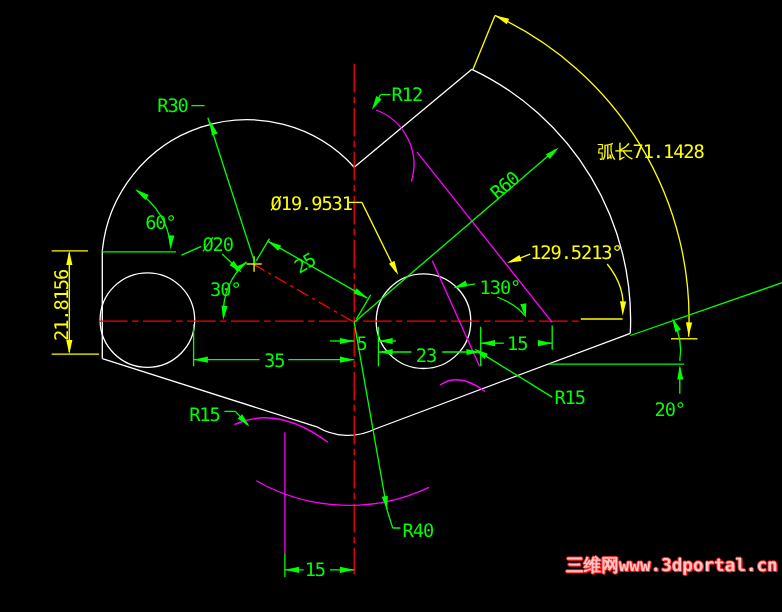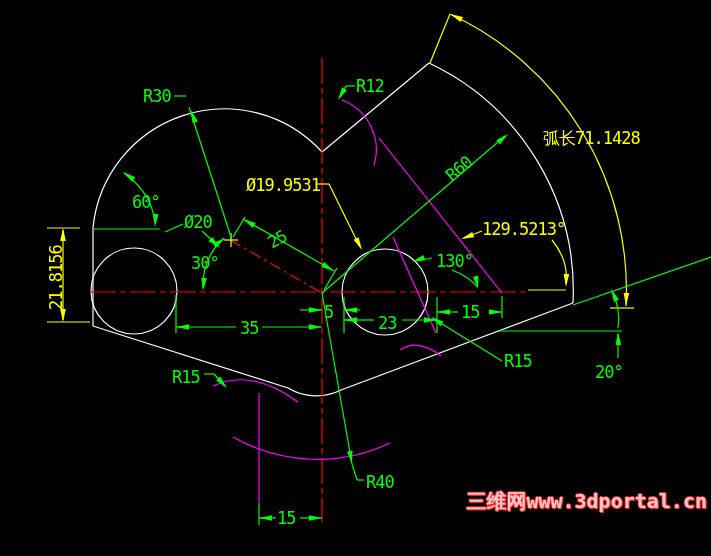--- a/index.html
+++ b/index.html
@@ -1,21 +1,21 @@
 <!DOCTYPE html>
 <html><head>
 <meta charset="utf-8">
 <style>
   html,body{margin:0;padding:0;background:#000;}
   #stage{position:relative;width:711px;height:525px;background:#000;overflow:hidden;}
   svg text{font-family:"DejaVu Sans Mono","Liberation Mono",monospace;font-size:17px;letter-spacing:-1px;}
   .watermark{
-    position:absolute;right:4px;bottom:10px;
+    position:absolute;right:4px;bottom:0;
     font-family:"DejaVu Sans Mono","Liberation Mono",monospace;
-    font-size:20px;font-weight:bold;color:#ffc8c8;
+    font-size:16px;font-weight:bold;color:#ffc8c8;
     text-shadow:1px 0 0 #f22,-1px 0 0 #f22,0 1px 0 #f22,0 -1px 0 #f22,1px 1px 0 #f22;
     letter-spacing:0px;white-space:nowrap;
   }
 </style>
 </head>
 <body>
 
 <div id="stage">
   <svg width="711" height="556" viewBox="0 0 711 556" xmlns="http://www.w3.org/2000/svg">
       <path d="M 93,228 L 93,326" stroke="#ffffff" fill="none" stroke-width="1.2"></path>

